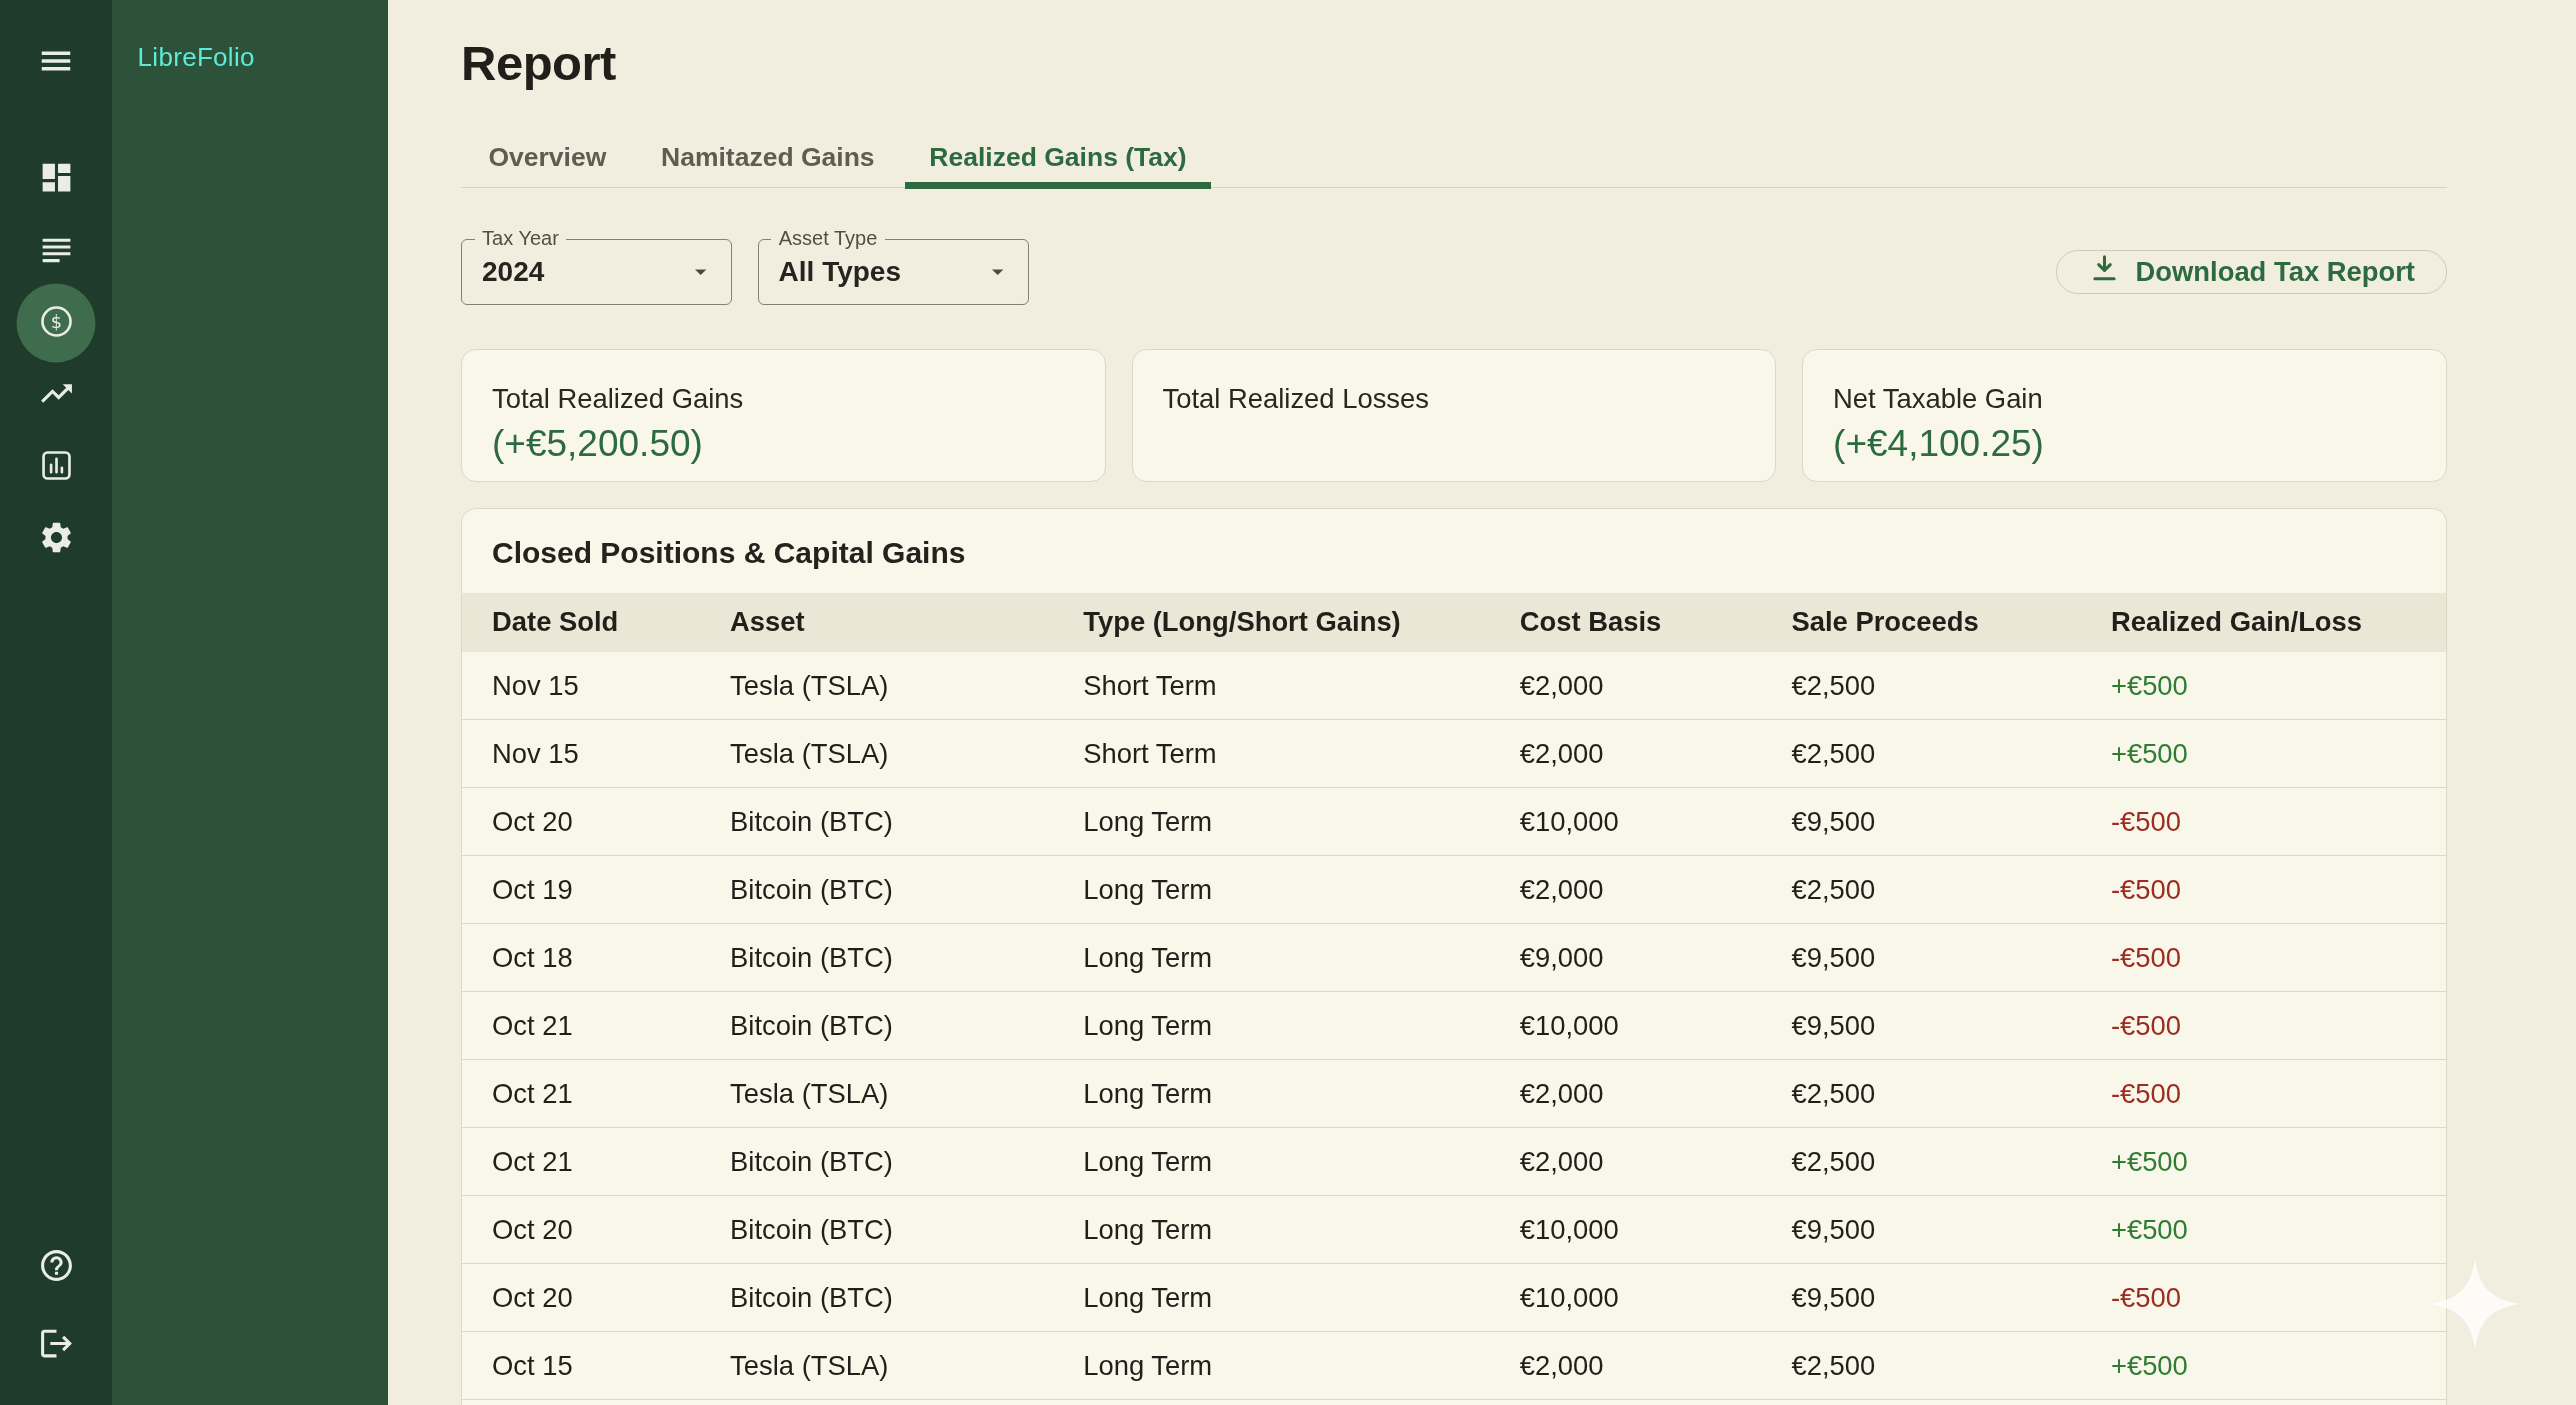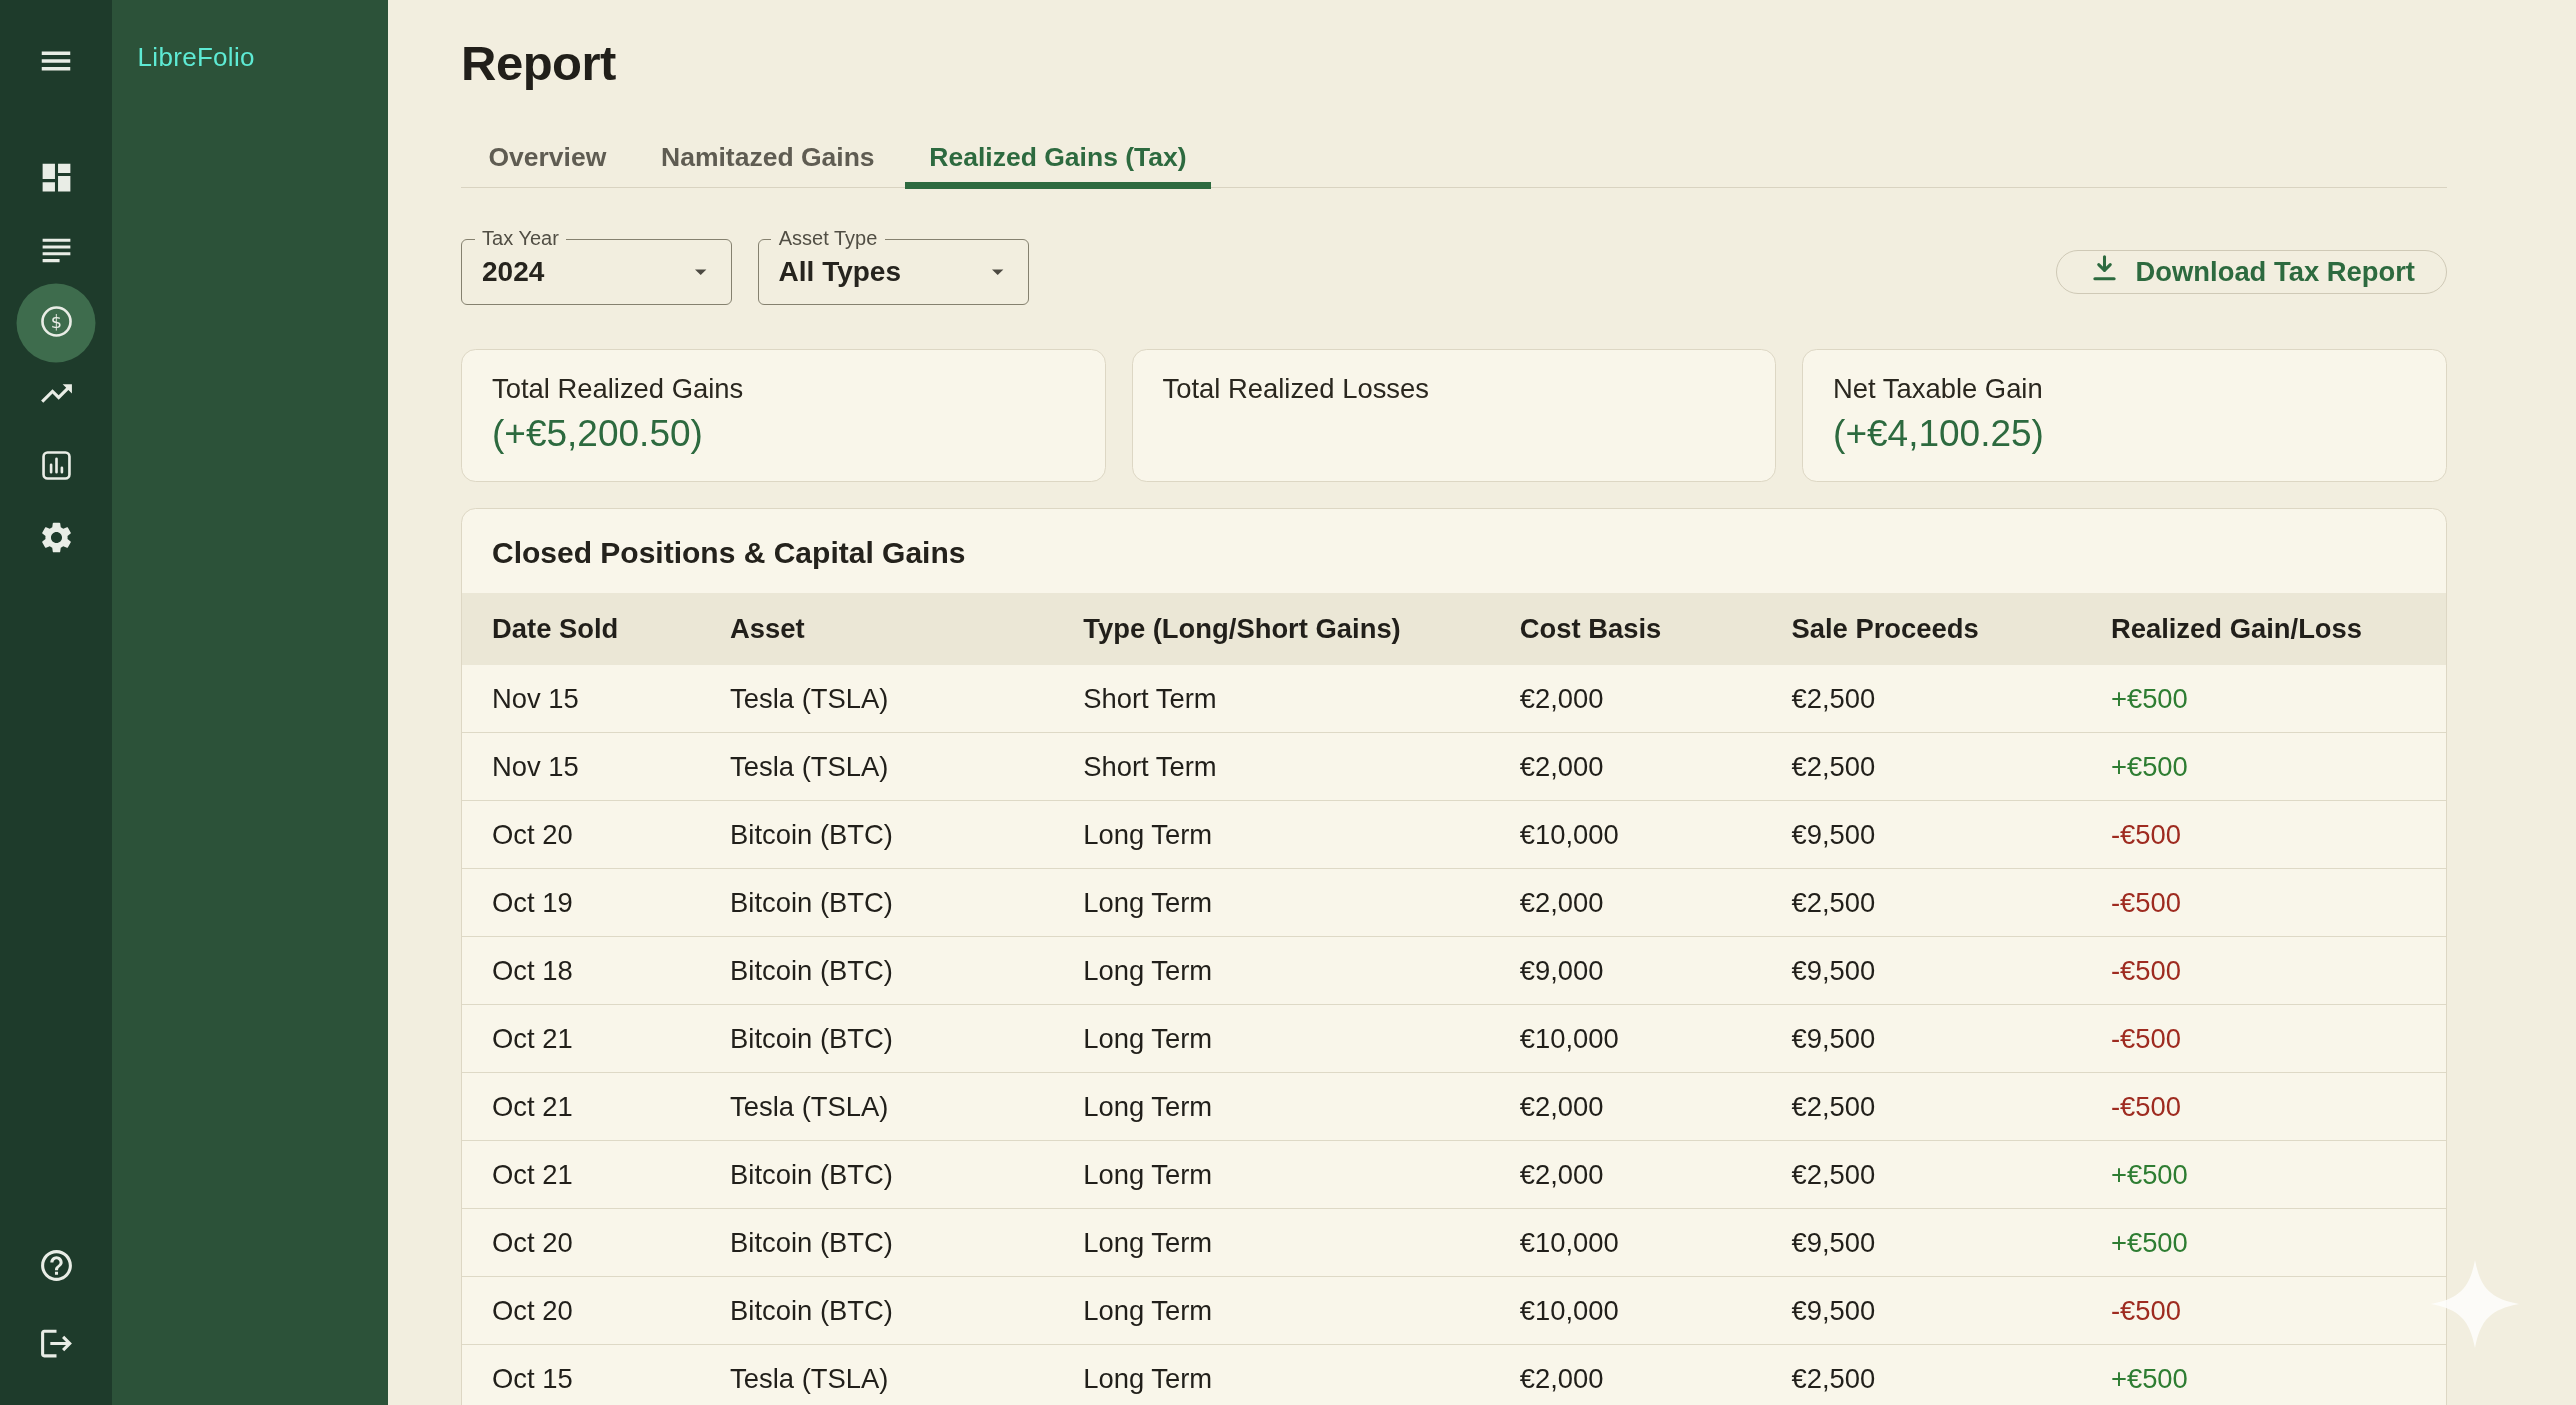--- a/index.html
+++ b/index.html
@@ -43,30 +43,30 @@
 
   .filter-row{margin-top:51px;display:flex;align-items:center;gap:25.6px}
   .select{position:relative;width:271px;height:66px;border:1.8px solid #85816f;border-radius:6px;display:flex;align-items:center;padding:0 16.5px 0 20px;cursor:pointer;background:transparent}
   .select .flabel{position:absolute;top:-13.7px;left:12.8px;font-size:20px;color:#514e44;background:var(--bg);padding:0 7.3px;line-height:1.2}
   .select .value{font-size:28px;font-weight:700;color:#26241e}
   .select .caret{margin-left:auto;width:27.4px;height:27.4px}
   .download-btn{margin-left:auto;height:44px;border-radius:31px;border:1.8px solid #cfc9b6;display:flex;align-items:center;gap:14.6px;padding:0 31px;color:var(--green);font-size:27.4px;font-weight:700;background:transparent;cursor:pointer;font-family:inherit}
   .download-btn svg{width:33px;height:33px}
 
   .cards{margin-top:44px;display:flex;gap:25.6px}
-  .card{flex:1;height:133px;background:var(--card-bg);border:1.8px solid var(--card-border);border-radius:14.6px;padding:23px 30px}
+  .card{flex:1;height:133px;background:var(--card-bg);border:1.8px solid var(--card-border);border-radius:14.6px;padding:33px 30px}
   .card .label{font-size:27.4px;color:#2a271f}
   .card .value{margin-top:8.2px;font-size:37px;font-weight:400}
   .value.positive{color:var(--green)}
   .value.negative{color:var(--loss-card)}
 
   .table-card{margin-top:25.6px;background:var(--card-bg);border:1.8px solid var(--card-border);border-radius:14.6px;height:970px;overflow:hidden}
   .table-title{font-size:30px;font-weight:700;color:#24221c;padding:27.4px 30px 23px}
   table{width:100%;border-collapse:collapse;table-layout:fixed}
-  thead th{background:var(--thead-bg);height:72px;text-align:left;font-size:27.4px;font-weight:700;color:var(--ink);padding:0 0 0 30px}
+  thead th{background:var(--thead-bg);height:59px;text-align:left;font-size:27.4px;font-weight:700;color:var(--ink);padding:0 0 0 30px}
   tbody td{height:68px;border-bottom:1.8px solid var(--divider);font-size:27.4px;color:var(--ink);padding:0 0 0 30px}
   td.gain{font-weight:500}
   td.gain.positive{color:var(--gain)}
   td.gain.negative{color:var(--loss)}
 
   .sparkle{position:absolute;left:2431px;top:1260px;width:88px;height:88px;opacity:.78;z-index:5;pointer-events:none}
 </style>
 </head>
 <body>
 

